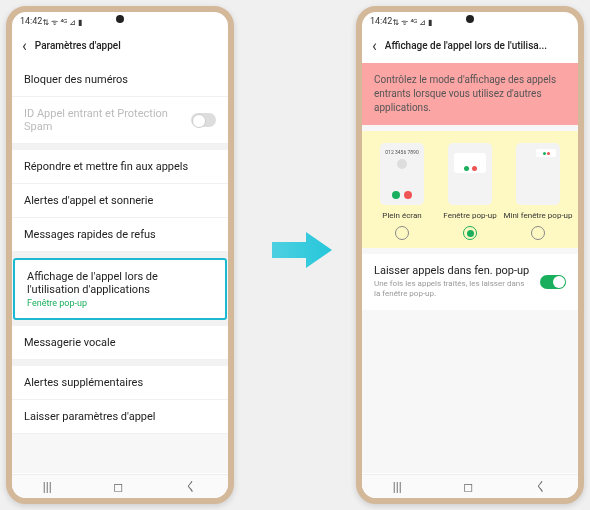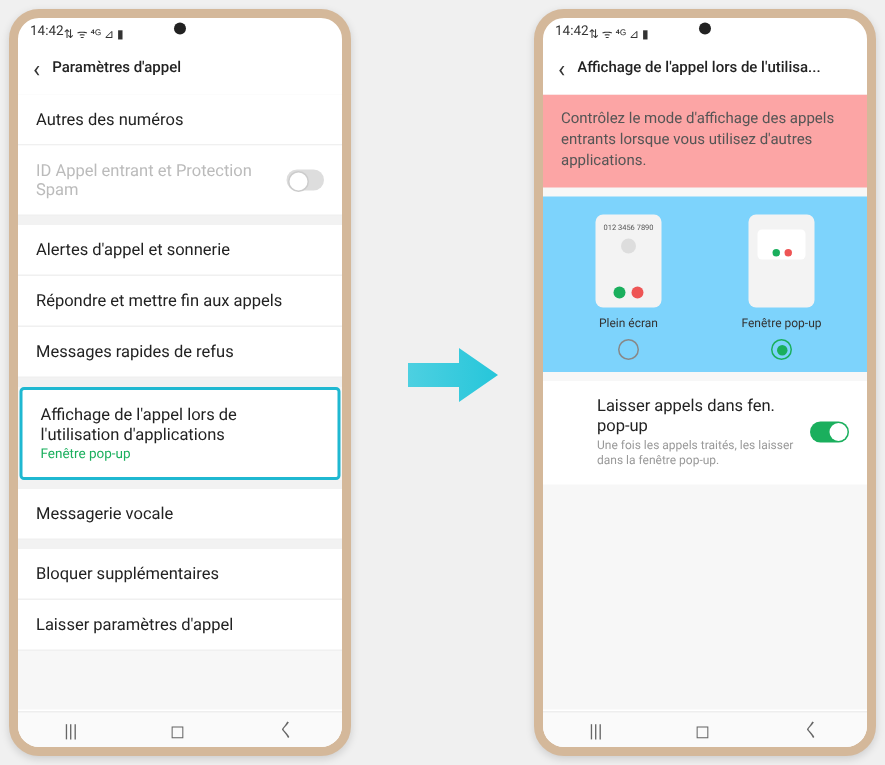--- a/index.html
+++ b/index.html
@@ -107,21 +107,21 @@
     padding: 10px 12px;
     font-size: 10px;
     color: #555;
     line-height: 1.4;
     background: #fca5a5;
   }
   .display-options {
     display: flex;
     justify-content: space-around;
     padding: 12px 6px 8px;
-    background: #7dd3fc;
+    background: #fef9c3;
     margin-top: 6px;
   }
   .opt {
     display: flex;
     flex-direction: column;
     align-items: center;
     gap: 6px;
     width: 60px;
   }
   .opt-preview {
@@ -159,21 +159,21 @@
   .radio.selected { border-color: #1aaf5d; }
   .radio.selected::after { content: ""; width: 7px; height: 7px; border-radius: 50%; background: #1aaf5d; }
   .setting-row {
     background: #fff;
     padding: 10px 12px;
     display: flex;
     justify-content: space-between;
     align-items: center;
     margin-top: 6px;
   }
-  .setting-row .txt { flex: 1; padding-right: 8px; margin-left: 24px; }
+  .setting-row .txt { flex: 1; padding-right: 8px; }
   .setting-row .title { font-size: 11px; color: #222; }
   .setting-row .sub { font-size: 8px; color: #999; margin-top: 2px; line-height: 1.3; }
   .arrow {
     position: absolute;
     left: 272px;
     top: 230px;
     width: 60px;
     height: 40px;
   }
 </style>
@@ -184,38 +184,38 @@
   <div class="camera-notch"></div>
   <div class="statusbar">
     <span>14:42</span>
     <span class="status-icons">⇅ ᯤ ⁴ᴳ  ⊿ ▮</span>
   </div>
   <div class="header">
     <span class="back-icon">‹</span>
     <span class="header-title">Paramètres d'appel</span>
   </div>
   <div class="content">
-    <div class="list-item">Autres des numéros</div>
+    <div class="list-item">Bloquer des numéros</div>
     <div class="list-item disabled with-toggle">
       <span>ID Appel entrant et Protection Spam</span>
       <span class="toggle-off"></span>
     </div>
     <div class="section-gap"></div>
+    <div class="list-item">Répondre et mettre fin aux appels</div>
     <div class="list-item">Alertes d'appel et sonnerie</div>
-    <div class="list-item">Répondre et mettre fin aux appels</div>
     <div class="list-item">Messages rapides de refus</div>
     <div class="section-gap"></div>
     <div class="list-item highlighted">
       <div>Affichage de l'appel lors de l'utilisation d'applications</div>
       <div class="sub">Fenêtre pop-up</div>
     </div>
     <div class="section-gap"></div>
     <div class="list-item">Messagerie vocale</div>
     <div class="section-gap"></div>
-    <div class="list-item">Bloquer supplémentaires</div>
+    <div class="list-item">Alertes supplémentaires</div>
     <div class="list-item">Laisser paramètres d'appel</div>
   </div>
   <div class="navbar">
     <span class="nav-icon">|||</span>
     <span class="nav-icon">◻</span>
     <span class="nav-icon">く</span>
   </div>
 </div>
 
 <svg class="arrow" viewBox="0 0 60 40">
@@ -257,20 +257,30 @@
       <div class="opt">
         <div class="opt-preview">
           <div class="popup-box">
             <div class="dot-g" style="width:5px;height:5px;"></div>
             <div class="dot-r" style="width:5px;height:5px;"></div>
           </div>
         </div>
         <span class="opt-label">Fenêtre pop-up</span>
         <span class="radio selected"></span>
       </div>
+      <div class="opt">
+        <div class="opt-preview">
+          <div class="mini-box">
+            <div class="mini-dot" style="background:#1aaf5d;"></div>
+            <div class="mini-dot" style="background:#e55;"></div>
+          </div>
+        </div>
+        <span class="opt-label">Mini fenêtre pop-up</span>
+        <span class="radio"></span>
+      </div>
     </div>
 
     <div class="setting-row">
       <div class="txt">
         <div class="title">Laisser appels dans fen. pop-up</div>
         <div class="sub">Une fois les appels traités, les laisser dans la fenêtre pop-up.</div>
       </div>
       <span class="toggle-on"></span>
     </div>
   </div>

